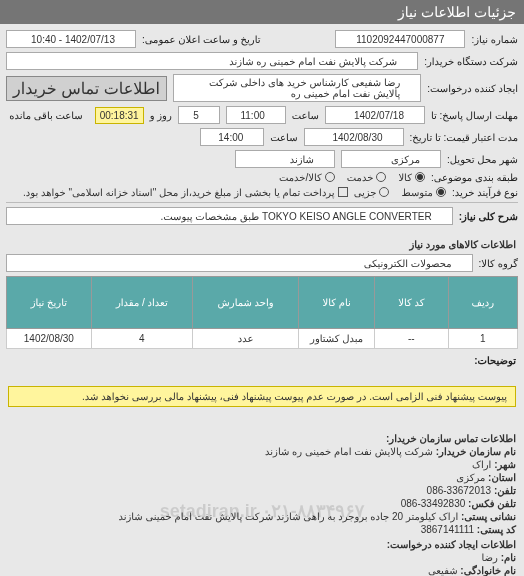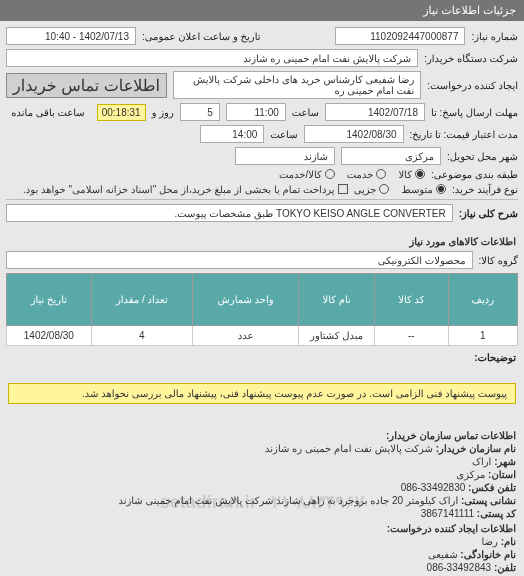--- a/index.html
+++ b/index.html
@@ -8,40 +8,40 @@
   font-size: 10px;
   background: #e8e8e8;
   direction: rtl;
   width: 524px;
   color: #333;
 }
 .header-bar {
   background: #757575;
   color: #fff;
   padding: 4px 8px;
-  font-size: 11px;
+  font-size: 14px;
 }
 .form-section {
   padding: 6px;
 }
 .form-row {
   display: flex;
   align-items: center;
   margin-bottom: 4px;
   gap: 6px;
 }
 .label {
   font-size: 10px;
   color: #222;
   white-space: nowrap;
 }
 .input-box {
   background: #fff;
   border: 1px solid #aaa;
-  padding: 2px 6px;
+  padding: 2px 20px;
   font-size: 10px;
   min-height: 18px;
   display: inline-flex;
   align-items: center;
   direction: rtl;
 }
 .input-box.short { width: 130px; }
 .input-box.long { flex: 1; }
 .btn-link {
   background: #d0d0d0;
@@ -268,20 +268,21 @@
 <div class="yellow-note">پیوست پیشنهاد فنی الزامی است. در صورت عدم پیوست پیشنهاد فنی، پیشنهاد مالی بررسی نخواهد شد.</div>
 
 <div class="contact-block">
   <div class="watermark">setadiran.ir
 ۰۲۱-۸۸۳۴۹۶۷</div>
 
   <div class="contact-line bold">اطلاعات تماس سازمان خریدار:</div>
   <div class="contact-line"><span class="bold">نام سازمان خریدار:</span> <span>شرکت پالایش نفت امام خمینی ره شازند</span></div>
   <div class="contact-line"><span class="bold">شهر:</span> <span>اراک</span></div>
   <div class="contact-line"><span class="bold">استان:</span> <span>مرکزی</span></div>
+  <div class="contact-line"><span class="bold">تلفن:</span> <span>33672013-086</span></div>
   <div class="contact-line"><span class="bold">تلفن فکس:</span> <span>33492830-086</span></div>
   <div class="contact-line"><span class="bold">نشانی پستی:</span> <span>اراک کیلومتر 20 جاده بروجرد به راهی شازند شرکت پالایش نفت امام خمینی شازند</span></div>
   <div class="contact-line"><span class="bold">کد پستی:</span> <span>3867141111</span></div>
 
   <div class="contact-line bold" style="margin-top:4px">اطلاعات ایجاد کننده درخواست:</div>
   <div class="contact-line"><span class="bold">نام:</span> <span>رضا</span></div>
   <div class="contact-line"><span class="bold">نام خانوادگی:</span> <span>شفیعی</span></div>
   <div class="contact-line"><span class="bold">تلفن:</span> <span>33492843-086</span></div>
 </div>
 

